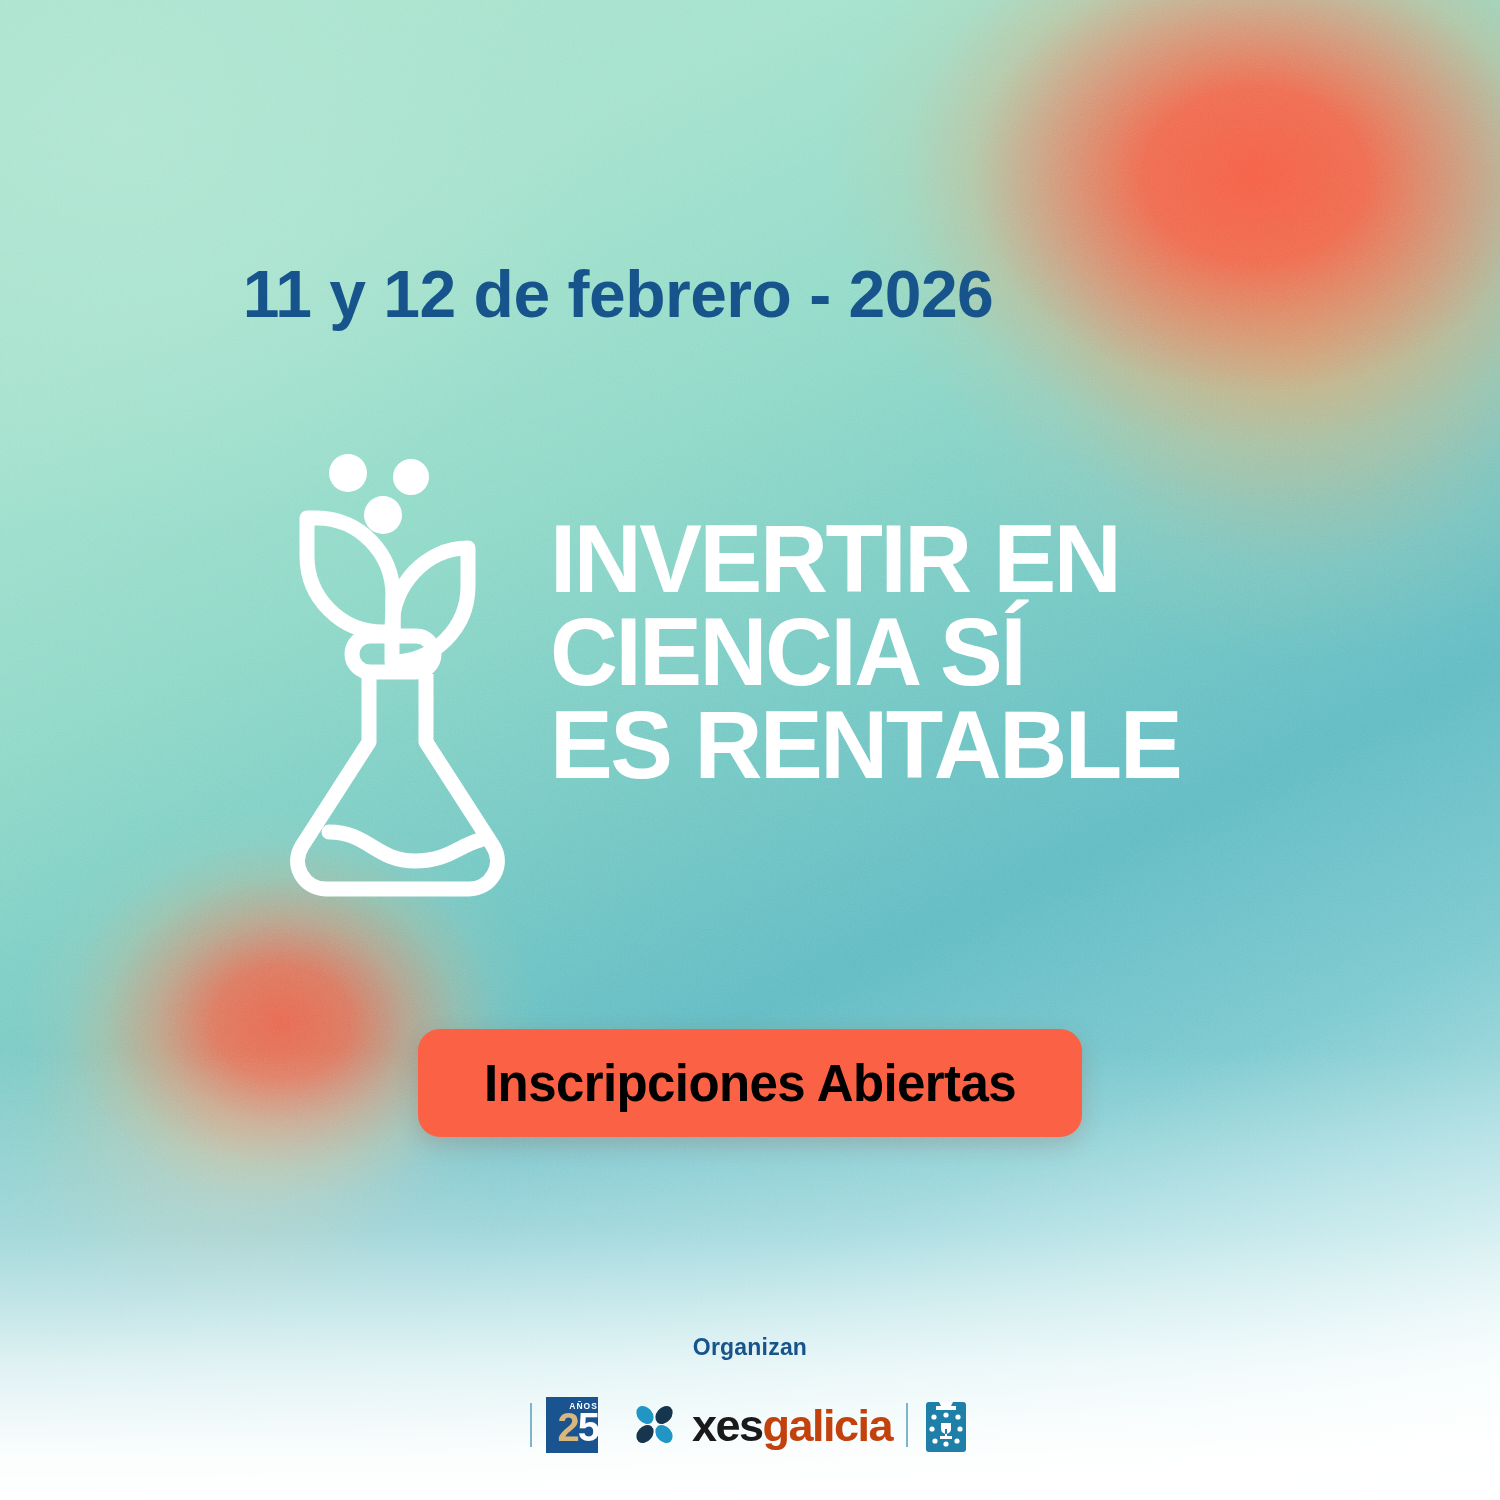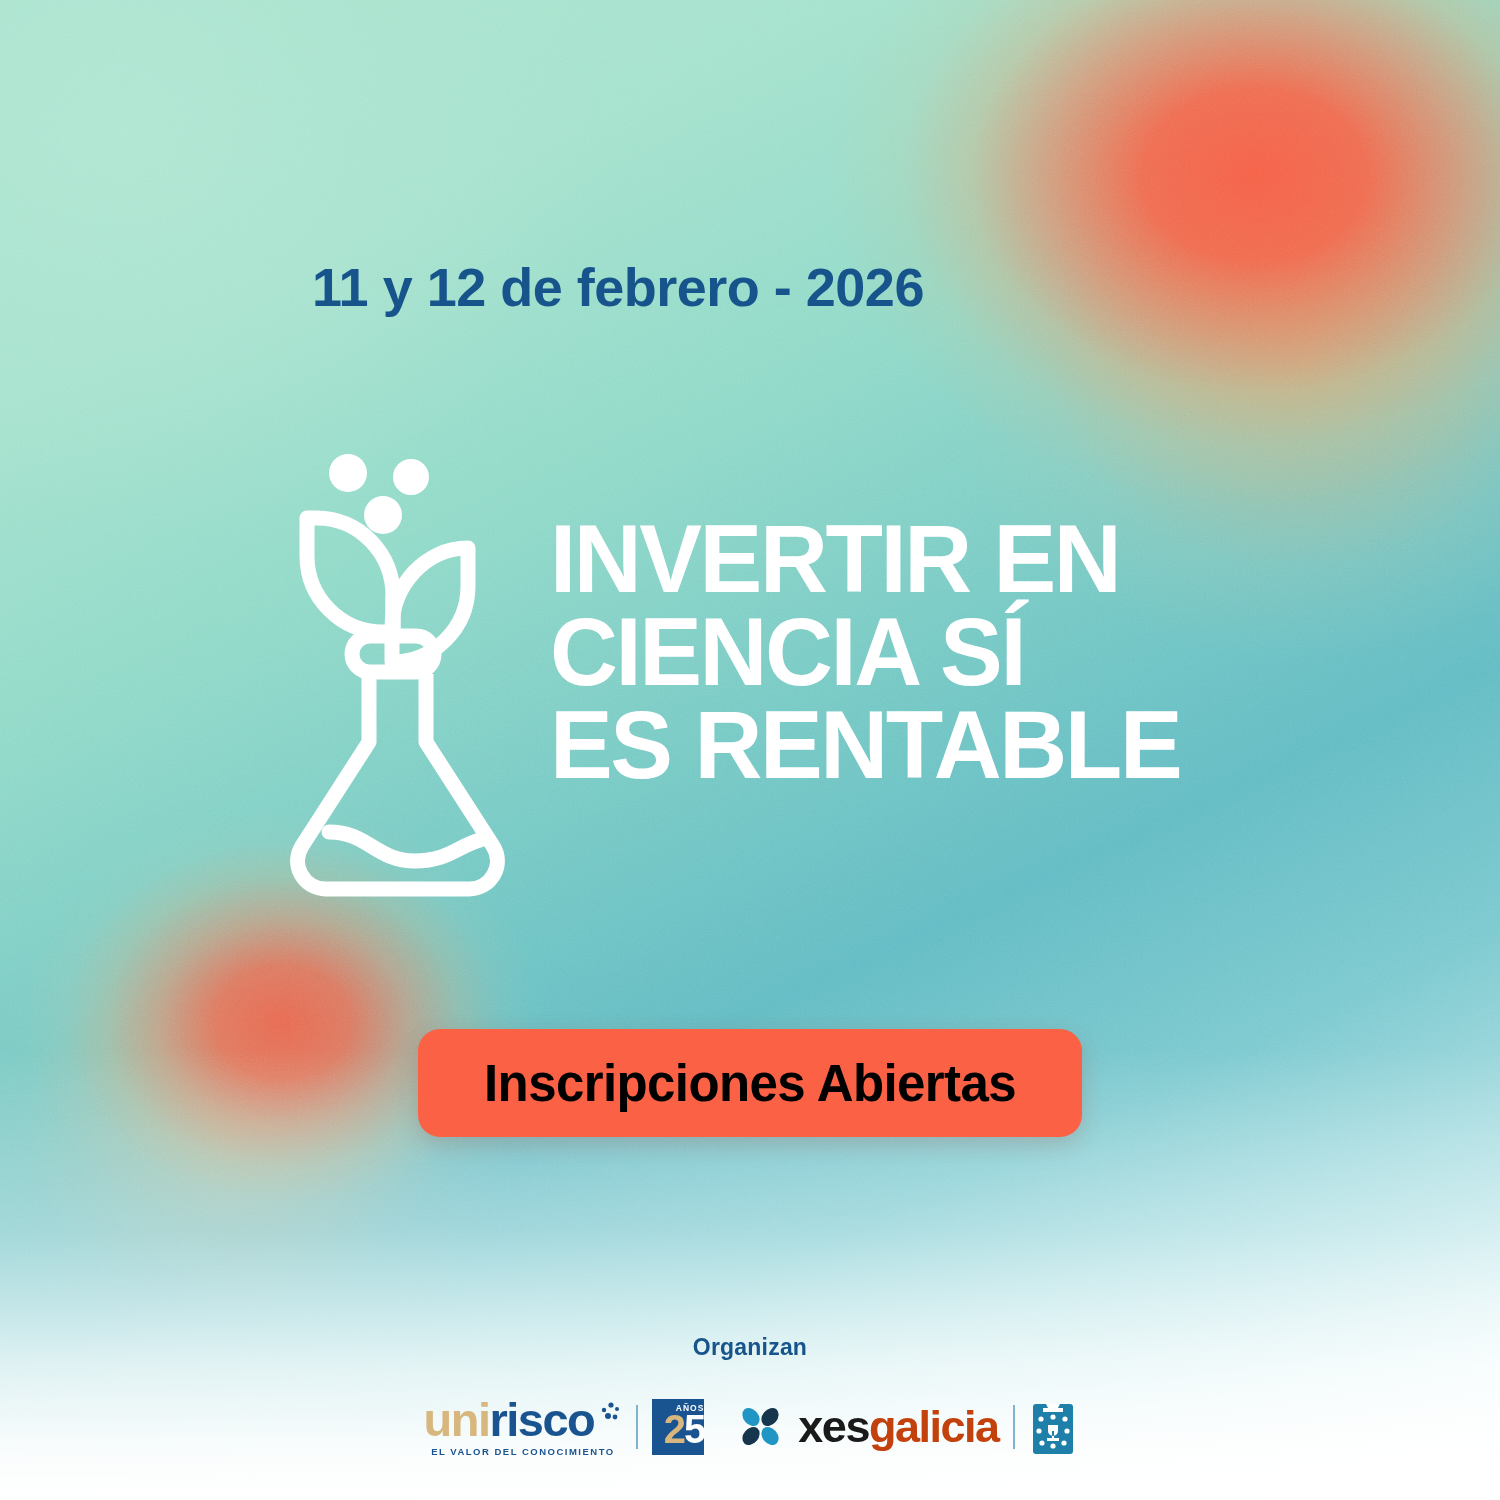--- a/index.html
+++ b/index.html
@@ -87,21 +87,21 @@
     mix-blend-mode: overlay;
   }
 
   
   .date-line {
     position: absolute;
     top: 256px;
     left: 0;
     width: 1236px;
     text-align: center;
-    font-size: 54px;
+    font-size: 66px;
     font-weight: 700;
     letter-spacing: -0.5px;
     color: #17548c;
     white-space: nowrap;
   }
 
   
   .hero {
     position: absolute;
     top: 436px;
@@ -314,34 +314,20 @@
     </div>
   </div>
 
   <button class="cta-button">Inscripciones Abiertas</button>
 
   <div class="organizan-label">Organizan</div>
 
   <div class="logo-row">
 
     <div class="logo-unirisco">
-      <div class="unirisco-mark">
-        <div class="unirisco-word">
-          <span class="ur-uni">uni</span>
-          <span class="ur-risco">risco</span>
-          <svg width="26" height="40" viewBox="0 0 26 40" style="margin-left:2px">
-            <circle cx="8" cy="14" r="2.2" fill="#1a5490"></circle>
-            <circle cx="15" cy="9" r="2.6" fill="#1a5490"></circle>
-            <circle cx="21" cy="13" r="2" fill="#1a5490"></circle>
-            <circle cx="12" cy="20" r="3" fill="#1a5490"></circle>
-            <circle cx="19" cy="21" r="2.4" fill="#1a5490"></circle>
-          </svg>
-        </div>
-        <div class="unirisco-tag">EL VALOR DEL CONOCIMIENTO</div>
-      </div>
       <div class="divider-bar"></div>
       <div class="badge25">
         <div class="badge25-anos">AÑOS</div>
         <div class="badge25-num">
           <span class="b25-2">2</span>
           <span class="b25-5">5</span>
         </div>
       </div>
     </div>
 

